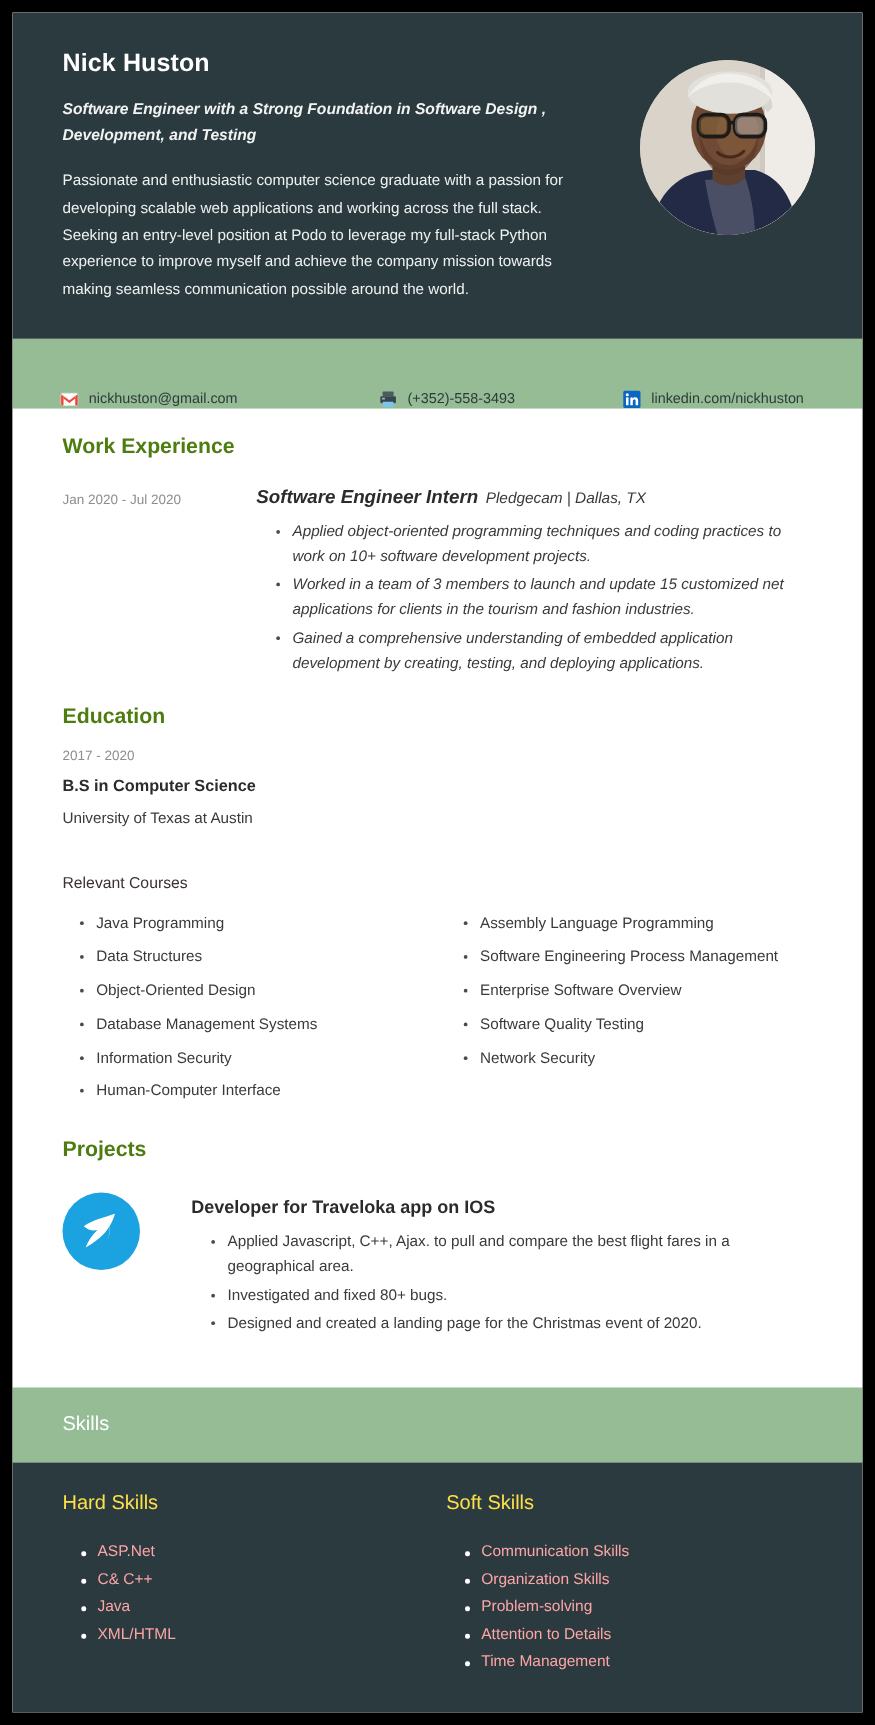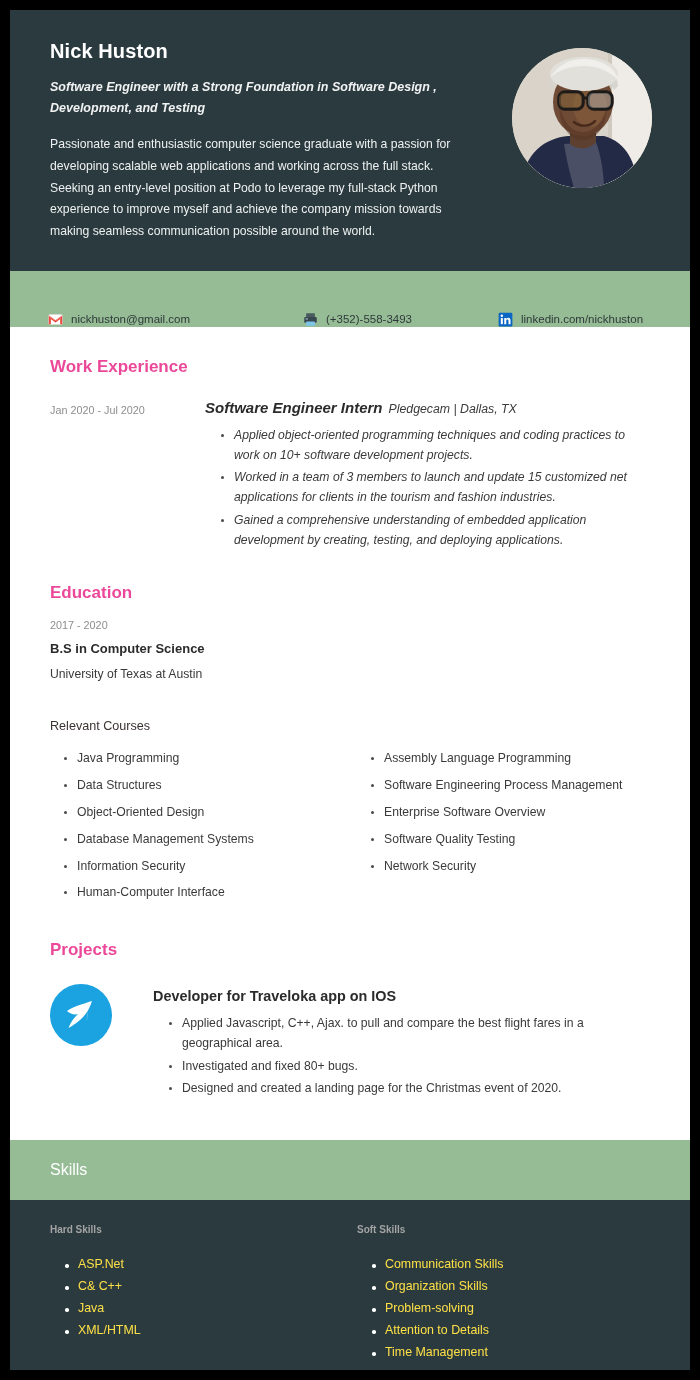--- a/index.html
+++ b/index.html
@@ -84,22 +84,22 @@
   .contact-item:nth-child(1) { width: 255px; }
   .contact-item:nth-child(2) { width: 195px; }
   .ci-icon { width: 15px; height: 15px; flex: 0 0 15px; display: block; }
 
   
   .body-area { background: #ffffff; padding: 0 40px; }
 
   .section-title {
     font-size: 17px;
     font-weight: bold;
-    color: #ec4899;
-    padding-top: 30px;
+    color: #4d7c0f;
+    padding-top: 20px;
     padding-bottom: 22px;
   }
   .section-title.tight { padding-bottom: 16px; }
 
   .exp-row { display: flex; align-items: flex-start; }
   .exp-date {
     width: 155px;
     flex: 0 0 155px;
     font-size: 10.8px;
     color: #8d8d8d;
@@ -191,30 +191,30 @@
   }
   .skills-body {
     background: #2b3a3f;
     padding: 24px 40px 40px 40px;
     min-height: 223px;
   }
   .skills-cols { display: flex; }
   .skills-cols .col { flex: 1; }
   .skills-cols .col:first-child { flex: 0 0 307px; }
   .skills-heading {
-    font-size: 10px;
-    font-weight: bold;
-    color: #a3a3a3;
+    font-size: 16px;
+    font-weight: normal;
+    color: #fde047;
     margin-bottom: 22px;
   }
   ul.skill-list { list-style: none; padding-left: 15px; }
   ul.skill-list li {
     position: relative;
     font-size: 12.4px;
-    color: #fde047;
+    color: #fca5a5;
     margin-bottom: 8px;
     padding-left: 13px;
   }
   ul.skill-list li::before {
     content: "";
     position: absolute;
     left: 0; top: 7px;
     width: 3.5px; height: 3.5px;
     border-radius: 50%;
     background: #ffffff;

